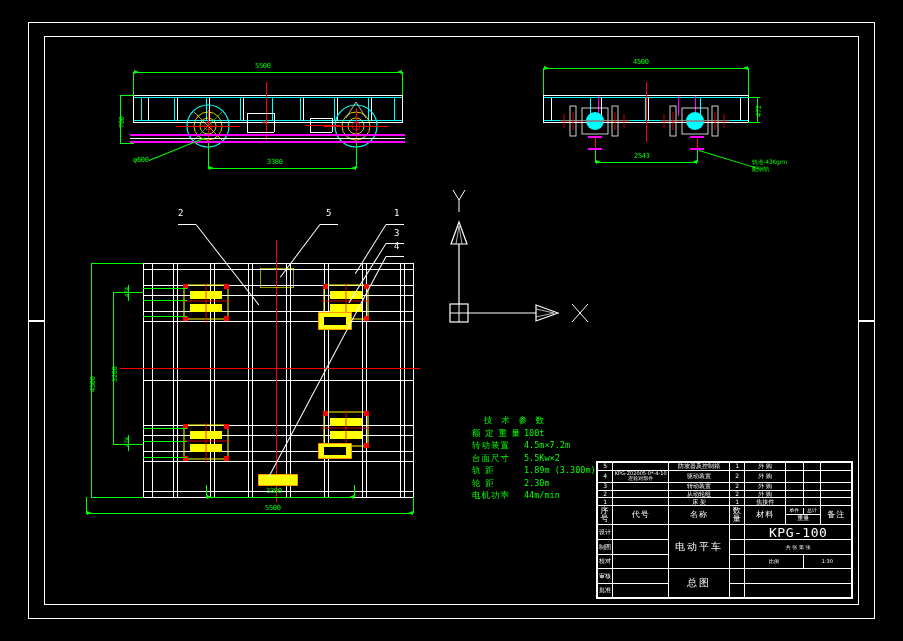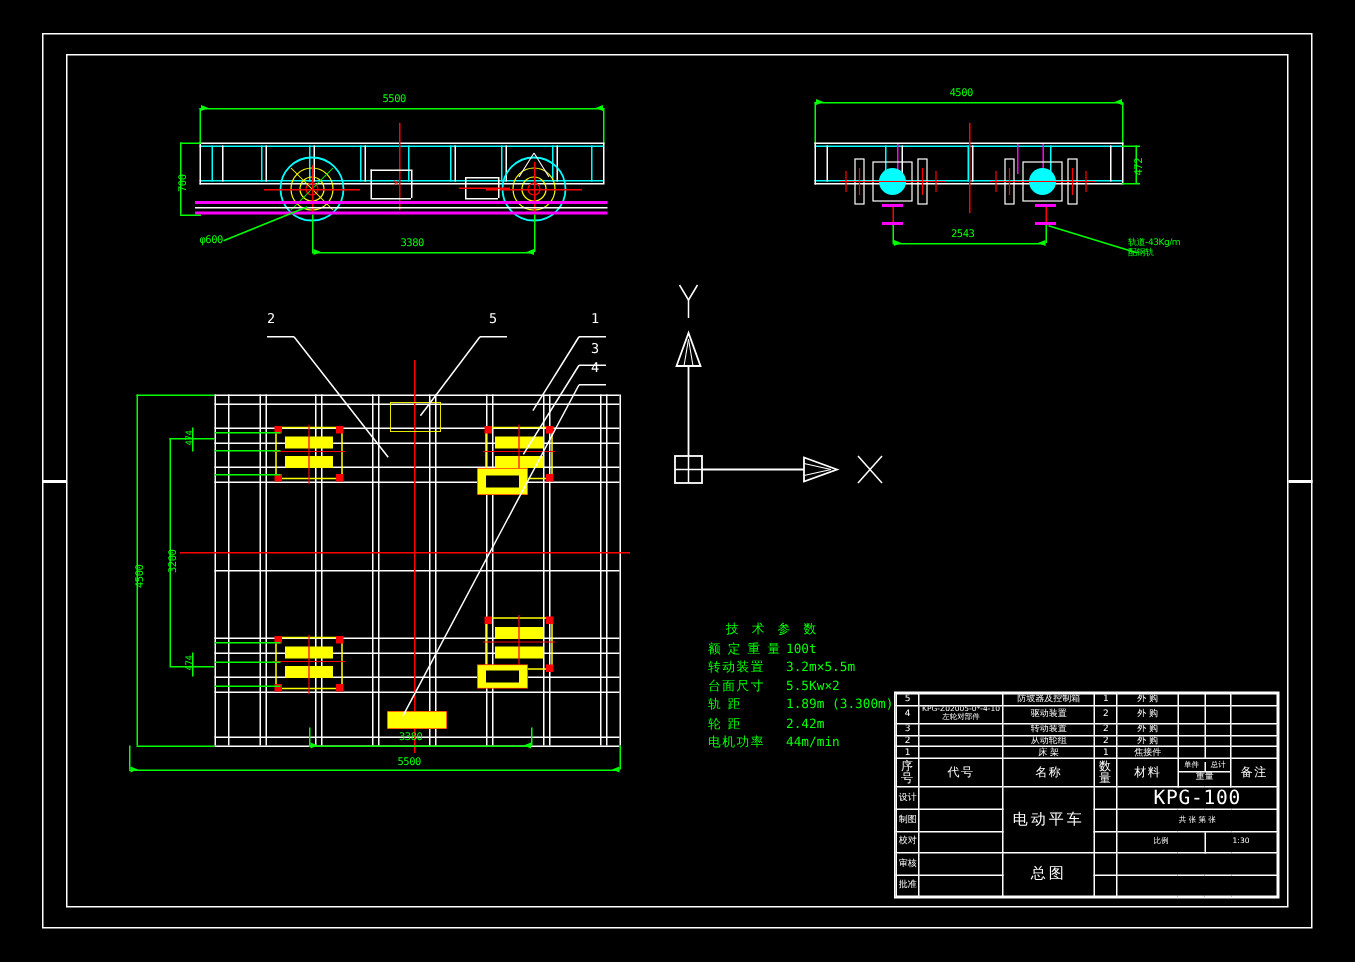--- a/index.html
+++ b/index.html
@@ -436,33 +436,33 @@
   </div>
 
   <div class="techbox">
     <div class="ttl">技 术 参 数</div>
     <div class="row">
       <span class="lbl">额 定 重 量</span>
       <span class="val">100t</span>
     </div>
     <div class="row">
       <span class="lbl">转动装置</span>
-      <span class="val">3.2m×5.5m</span>
+      <span class="val">4.5m×7.2m</span>
     </div>
     <div class="row">
       <span class="lbl">台面尺寸</span>
       <span class="val">5.5Kw×2</span>
     </div>
     <div class="row">
       <span class="lbl">轨      距</span>
       <span class="val">1.89m  (3.300m)</span>
     </div>
     <div class="row">
       <span class="lbl">轮      距</span>
-      <span class="val">2.42m</span>
+      <span class="val">2.30m</span>
     </div>
     <div class="row">
       <span class="lbl">电机功率</span>
       <span class="val">44m/min</span>
     </div>
   </div>
 
   <div class="tb">
     <table>
       <colgroup>

